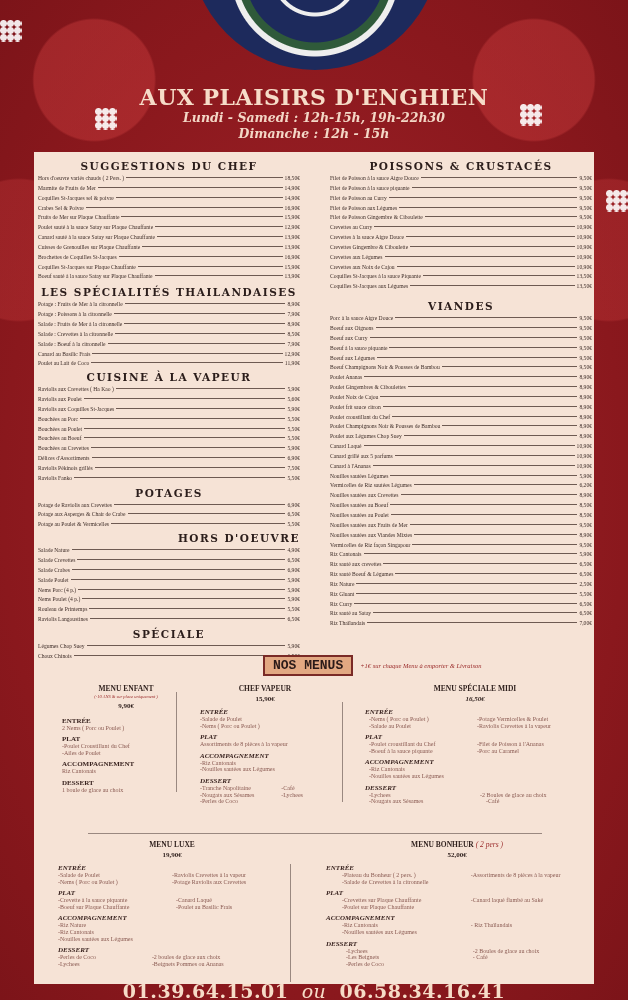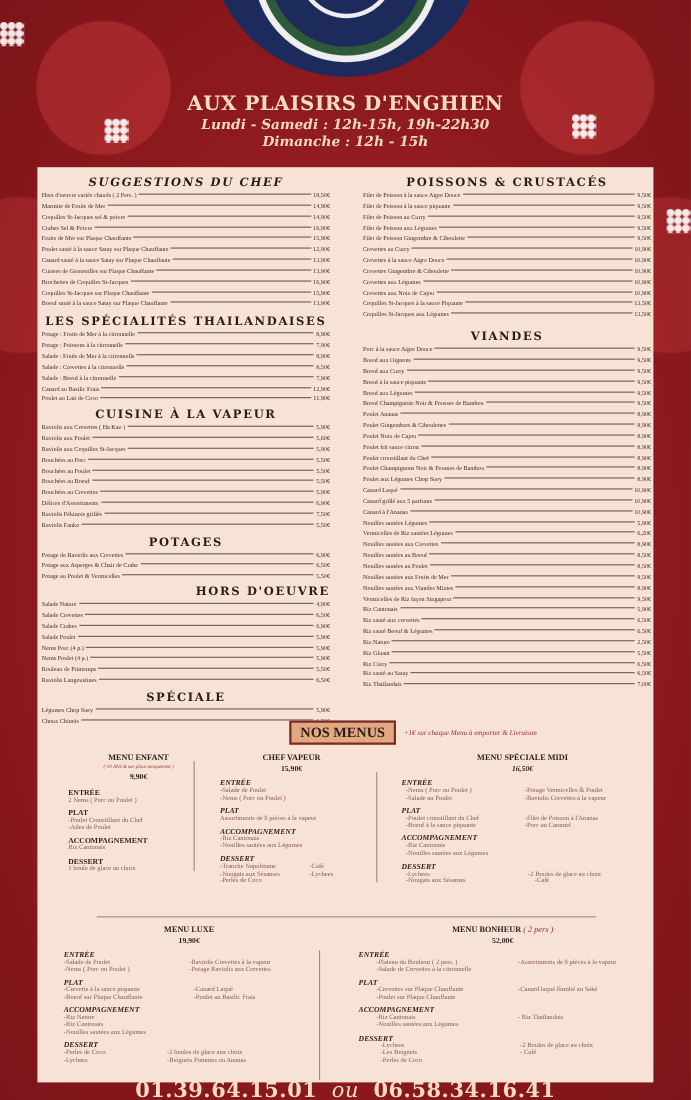--- a/index.html
+++ b/index.html
@@ -18,21 +18,21 @@
   }
   .emblem {
     position: absolute; left: 190px; top: -70px; width: 250px; height: 140px;
     border-radius: 0 0 125px 125px;
     background: radial-gradient(circle at 50% 30%, #c0383a 0 14px, #f4e2a0 15px 18px, #1d2a5c 19px 40px, #eee 41px 44px, #1d2a5c 45px 70px, #2f5a3a 71px 78px, #eee 79px 84px, #1d2a5c 85px 118px, #e7c85a 119px 124px, transparent 125px);
   }
   .knot { position:absolute; width:22px; height:22px; background:
       radial-gradient(circle, #fff 0 3px, transparent 4px) 0 0/7px 7px; opacity:0.9; }
   .header { position: absolute; top: 84px; left: 0; width: 628px; text-align: center; }
   .title {
-    font-family: "DejaVu Serif", serif; font-weight: bold; font-size: 18px; letter-spacing: 0.5px;
+    font-family: "DejaVu Serif", serif; font-weight: bold; font-size: 22px; letter-spacing: 0.5px;
     color: #f6dcc8;
   }
   .hours { font-style: italic; font-weight: bold; color: #f3d7c6; font-size: 12.5px; line-height: 16px; }
   .panel {
     position: absolute; left: 34px; top: 152px; width: 560px; height: 832px;
     background: #f6e3d6;
   }
   .col { position: absolute; top: 4px; width: 262px; }
   .col.left { left: 4px; }
   .col.right { left: 296px; }
@@ -43,21 +43,21 @@
   .row {
     display: flex; align-items: baseline; font-size: 5.6px; line-height: 9.85px; color: #3e2d28;
     font-family: "Liberation Serif", serif;
   }
   .row .n { white-space: nowrap; }
   .row .d { flex: 1; border-bottom: 0.8px solid #6e5a52; margin: 0 2px; transform: translateY(-2px); }
   .row .p { white-space: nowrap; }
   .menus-bar { position: absolute; left: 229px; top: 503px; display: flex; align-items: center; }
   .menus-btn {
     background: #e2a882; border: 2px solid #7a2a26; padding: 1px 8px;
-    font-weight: bold; font-size: 13px; color: #2a1a18; font-family: Liberation Serif, serif;
+    font-weight: bold; font-size: 13px; color: #2a1a18; font-family: Liberation Mono, monospace;
   }
   .menus-note { font-style: italic; font-size: 6.5px; color: #9a2a2a; margin-left: 7px; font-family: "Liberation Serif", serif; }
   .m { position: absolute; font-family: "Liberation Serif", serif; font-size: 6px; line-height: 6.6px; color: #8a5a52; }
   .m .mt { text-align: center; font-weight: bold; font-size: 7.5px; color: #2e1f1c; line-height: 10px; }
   .m .mp { text-align: center; font-weight: bold; font-size: 7px; color: #2e1f1c; line-height: 10px; }
   .m .sub { text-align:center; font-style: italic; font-size: 4.5px; color:#9a2a2a; }
   .m .h { font-weight: bold; color: #3a2420; font-size: 7px; line-height: 8px; margin-top: 4px; }
   .m .hi { font-weight: bold; font-style: italic; color: #3a2420; font-size: 7px; line-height: 8px; margin-top: 4px; }
   .m .two { display: flex; }
   .m .two > div { flex: 1; }
@@ -79,21 +79,21 @@
 <div class="knot" style="left:606px;top:190px"></div>
 
 <div class="header">
   <div class="title">AUX PLAISIRS D'ENGHIEN</div>
   <div class="hours">Lundi - Samedi : 12h-15h,  19h-22h30</div>
   <div class="hours">Dimanche : 12h -  15h</div>
 </div>
 
 <div class="panel">
   <div class="col left" id="col-left">
-      <div class="sec-title" style="margin-top: 4px; font-style: italic;">SUGGESTIONS DU CHEF</div>
+      <div class="sec-title" style="margin-top: 4px;">SUGGESTIONS DU CHEF</div>
       <div class="row">
         <span class="n">Hors d'oeuvre variés chauds ( 2 Pers. )</span>
         <span class="d"></span>
         <span class="p">18,50€</span>
       </div>
       <div class="row">
         <span class="n">Marmite de Fruits de Mer</span>
         <span class="d"></span>
         <span class="p">14,90€</span>
       </div>

